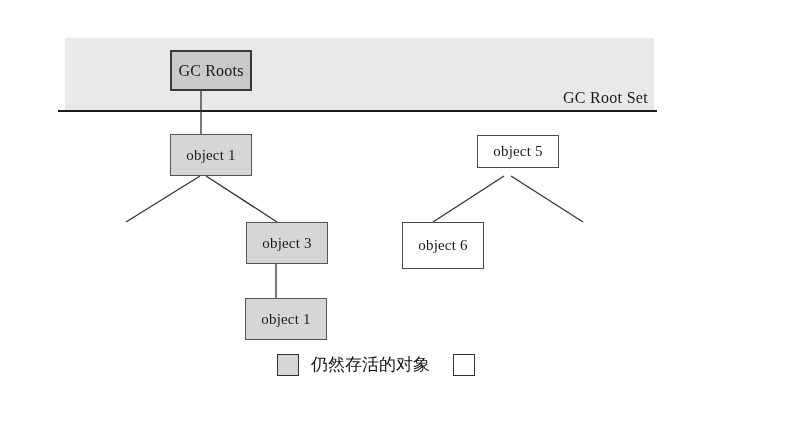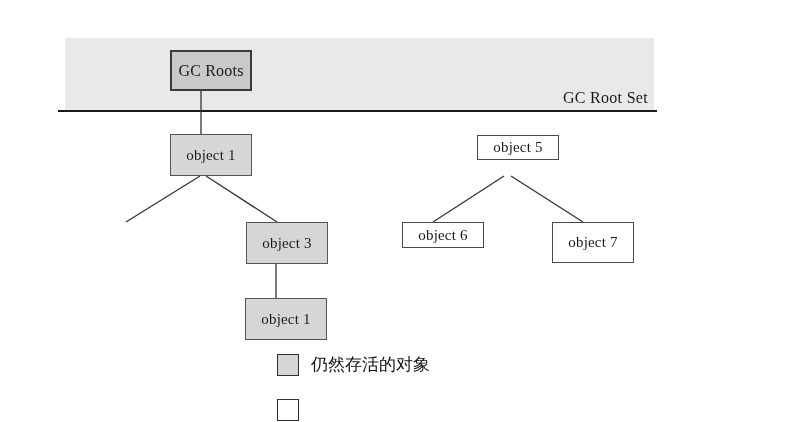--- a/index.html
+++ b/index.html
@@ -68,41 +68,41 @@
   }
   .node.dead {
     background: #ffffff;
     border: 1.2px solid #4a4a4a;
   }
   .n-gcroots { left: 160px; top: 50px;  }
   .n-obj1    { left: 160px; top: 134px; }
   .n-obj2    { left: 85px;  top: 222px; }
   .n-obj3    { left: 236px; top: 222px; }
   .n-obj4    { left: 235px; top: 298px; }
-  .n-obj5    { left: 467px; top: 135px; height: 25px; text-align: center; }
-  .n-obj6    { left: 392px; top: 222px; height: 26px; }
+  .n-obj5    { left: 467px; top: 135px; height: 33px; text-align: center; }
+  .n-obj6    { left: 392px; top: 222px; height: 47px; }
   .n-obj7    { left: 542px; top: 222px; height: 41px; }
   .edges-svg {
     position: absolute;
     left: 0;
     top: 0;
     width: 786px;
     height: 422px;
     pointer-events: none;
   }
   .edges-svg line {
     stroke: #333333;
     stroke-width: 1.3;
   }
   .legend {
     position: absolute;
     left: 277px;
     top: 354px;
     display: flex;
-    flex-direction: column;
+    flex-direction: row;
     gap: 23px;
   }
   .legend-row {
     display: flex;
     align-items: center;
     gap: 12px;
   }
   .swatch {
     box-sizing: border-box;
     width: 22px;
@@ -141,21 +141,20 @@
 
 
   <div class="node alive n-obj3">object 3</div>
 
   <div class="node alive n-obj4">object 1</div>
 
   <div class="node dead n-obj5">object 5</div>
 
   <div class="node dead n-obj6">object 6</div>
 
-  <div class="node dead n-obj7">object 7</div>
 
   <div class="legend">
     <div class="legend-row">
       <span class="swatch alive"></span>
       <span class="legend-label">仍然存活的对象</span>
     </div>
     <div class="legend-row">
       <span class="swatch dead"></span>
     </div>
   </div>

